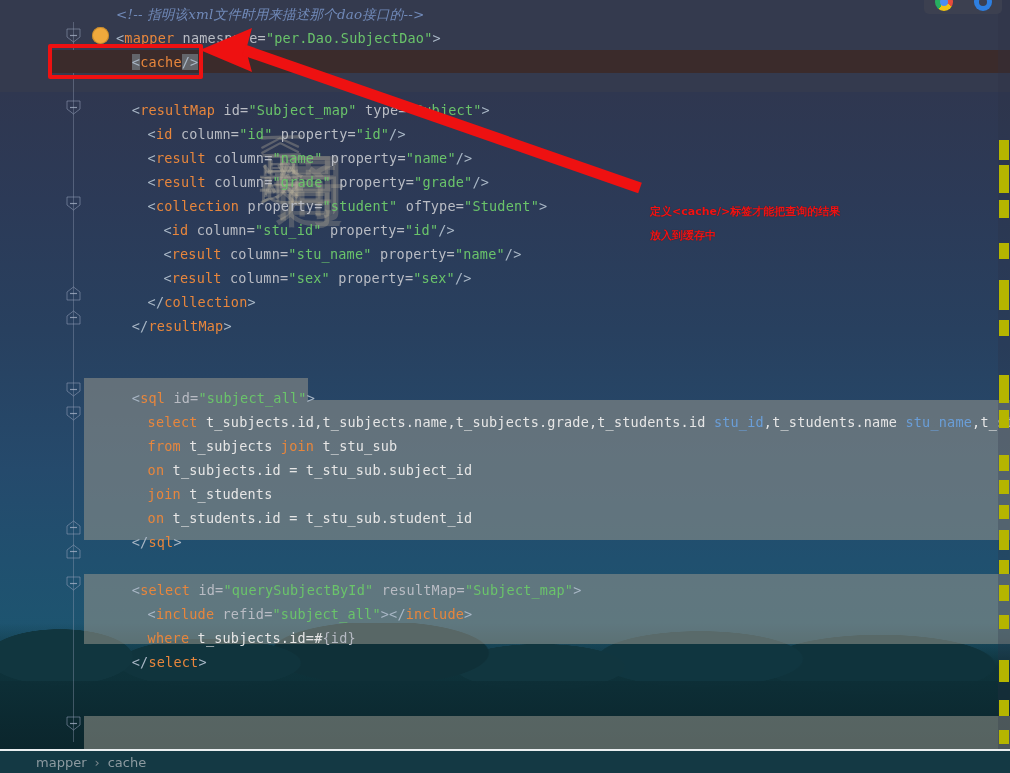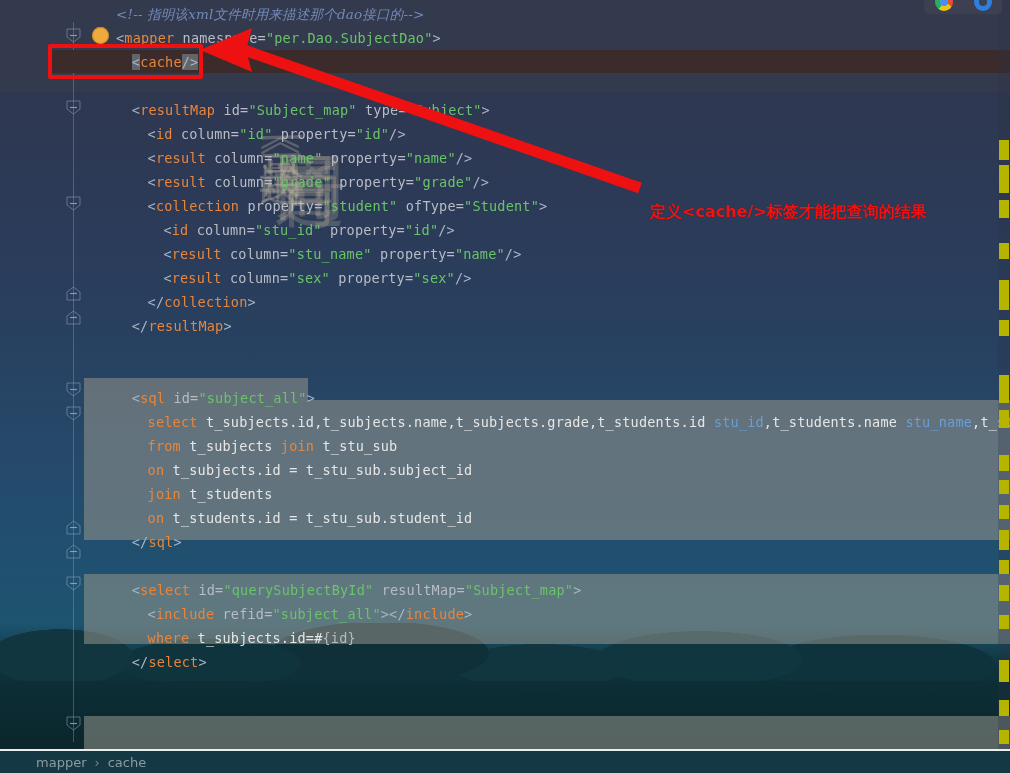--- a/index.html
+++ b/index.html
@@ -116,21 +116,21 @@
     border:4px solid #ee1111;border-radius:2px;
     z-index:12;box-sizing:border-box;
   }
 
   
   #arrow{position:absolute;left:200px;top:28px;z-index:12;}
 
   
   #annot{
     position:absolute;left:650px;top:200px;width:330px;z-index:12;
-    color:#f21212;font-weight:bold;font-size:16px;line-height:24px;
+    color:#f21212;font-weight:bold;font-size:11px;line-height:24px;
     font-family:"DejaVu Sans","Liberation Sans",sans-serif;
     text-shadow:0 0 1px rgba(0,0,0,.4);
   }
 
   
   #markerbar{
     position:absolute;right:0;top:0;width:12px;height:758px;z-index:11;
     background:rgba(44,49,66,.25);
   }
   .marker{position:absolute;right:1px;width:10px;background:#b5b500;}
@@ -303,20 +303,21 @@
 
 <svg id="arrow" width="460" height="180" viewBox="0 0 460 180">
   <g>
     <polygon points="0,22 52,0 46,22 52,44" fill="#ee1111"></polygon>
     <line x1="44" y1="22" x2="440" y2="160" stroke="#ee1111" stroke-width="11" stroke-linecap="butt"></line>
   </g>
 </svg>
 
 <div id="annot">
   <div>定义&lt;cache/&gt;标签才能把查询的结果</div>
+  <div>放入到缓存中</div>
 </div>
 
 <div id="toolbar">
   <div class="tb-icon tb-chrome"></div>
   <div class="tb-icon tb-blue"></div>
 </div>
 
 <div id="bc-topline"></div>
 <div id="breadcrumb">
   <span>mapper</span>

